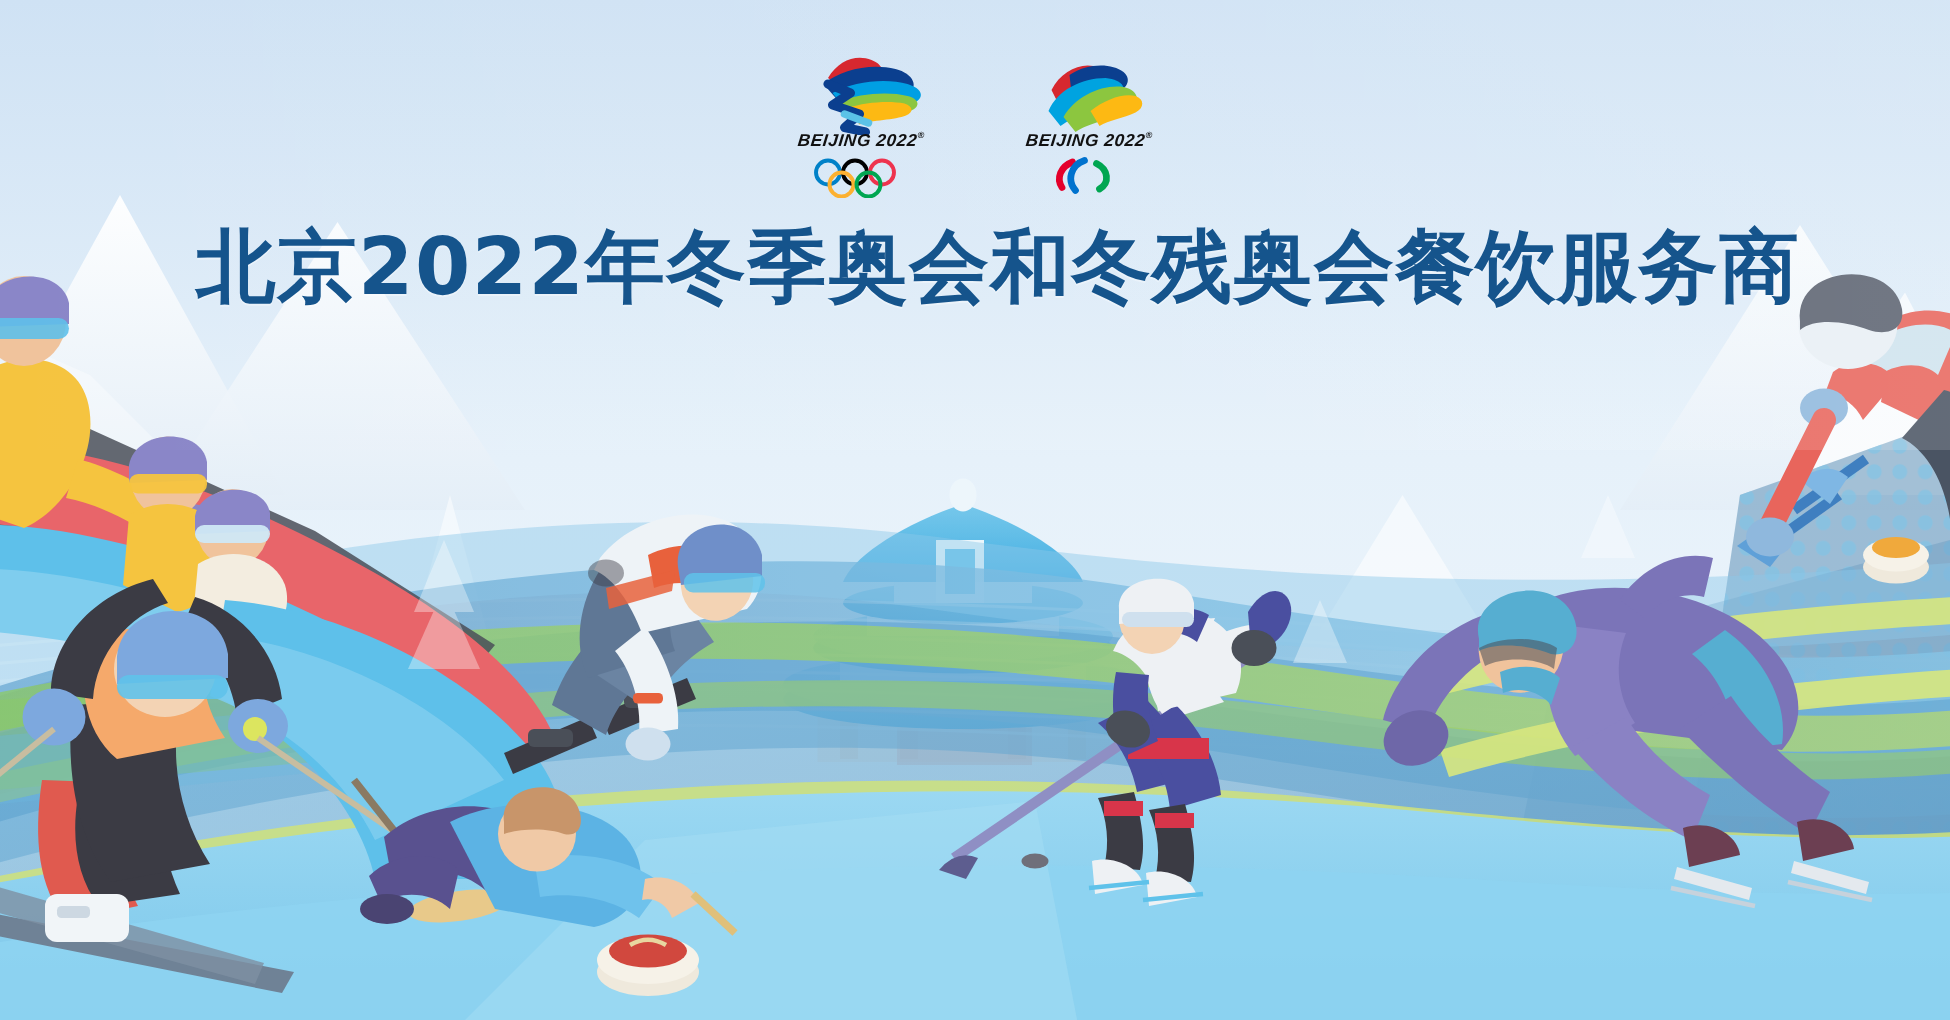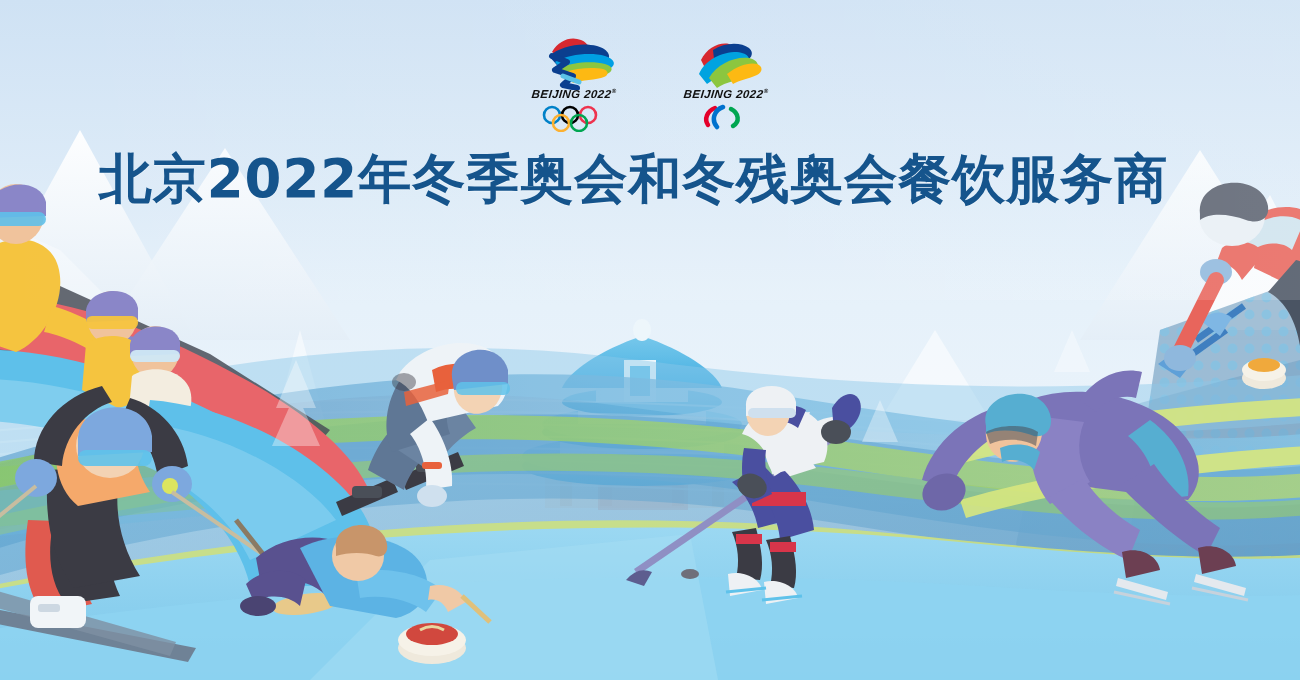--- a/index.html
+++ b/index.html
@@ -19,20 +19,21 @@
     font-size:11.5px;letter-spacing:.4px;color:#111;transform:skewX(-6deg);}
   .emb-word sup{font-size:6px;vertical-align:super;}
   .emb-marks{position:absolute;left:0;top:74px;width:110px;display:flex;justify-content:center;}
   
   #title{
     position:absolute;left:0;top:148px;width:1267px;text-align:center;
     font-family:"DejaVu Sans","Liberation Sans",sans-serif;
     font-weight:bold;font-size:53px;line-height:62px;letter-spacing:1px;
     color:#15548c;white-space:nowrap;
     text-shadow:0 1px 0 rgba(255,255,255,.35);
+    padding-left:32px;
   }
 </style>
 </head>
 <body>
 
 <div id="banner">
 
   <div class="lyr">
     <svg viewBox="0 0 1300 680" xmlns="http://www.w3.org/2000/svg">
       <defs>

